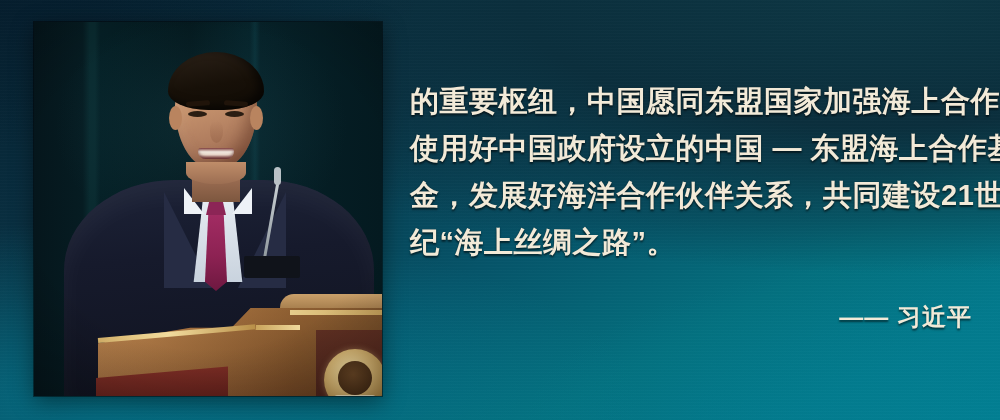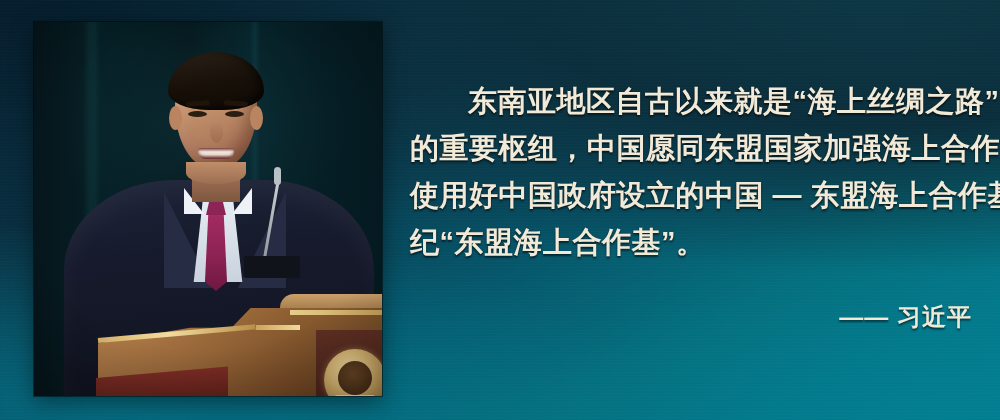--- a/index.html
+++ b/index.html
@@ -449,21 +449,21 @@
     <div class="podium-gold-b"></div>
     <div class="podium-gold-c"></div>
     <div class="podium-dark"></div>
     <div class="crest-plate"></div>
     <div class="crest"></div>
 
     <div class="photo-vignette"></div>
   </div>
 
   <div class="quote-block">
-    <div class="quote-line indent">东南亚地区自古以来就是“海上丝绸之路”</div>
     <div class="quote-line">的重要枢纽，中国愿同东盟国家加强海上合作，</div>
     <div class="quote-line">使用好中国政府设立的中国 — 东盟海上合作基</div>
-    <div class="quote-line">纪“东盟海上合作基”。</div>
+    <div class="quote-line">金，发展好海洋合作伙伴关系，共同建设21世</div>
+    <div class="quote-line">纪“海上丝绸之路”。</div>
   </div>
 
   <div class="attribution">—— 习近平</div>
 
 </div>
 
 </body></html>

